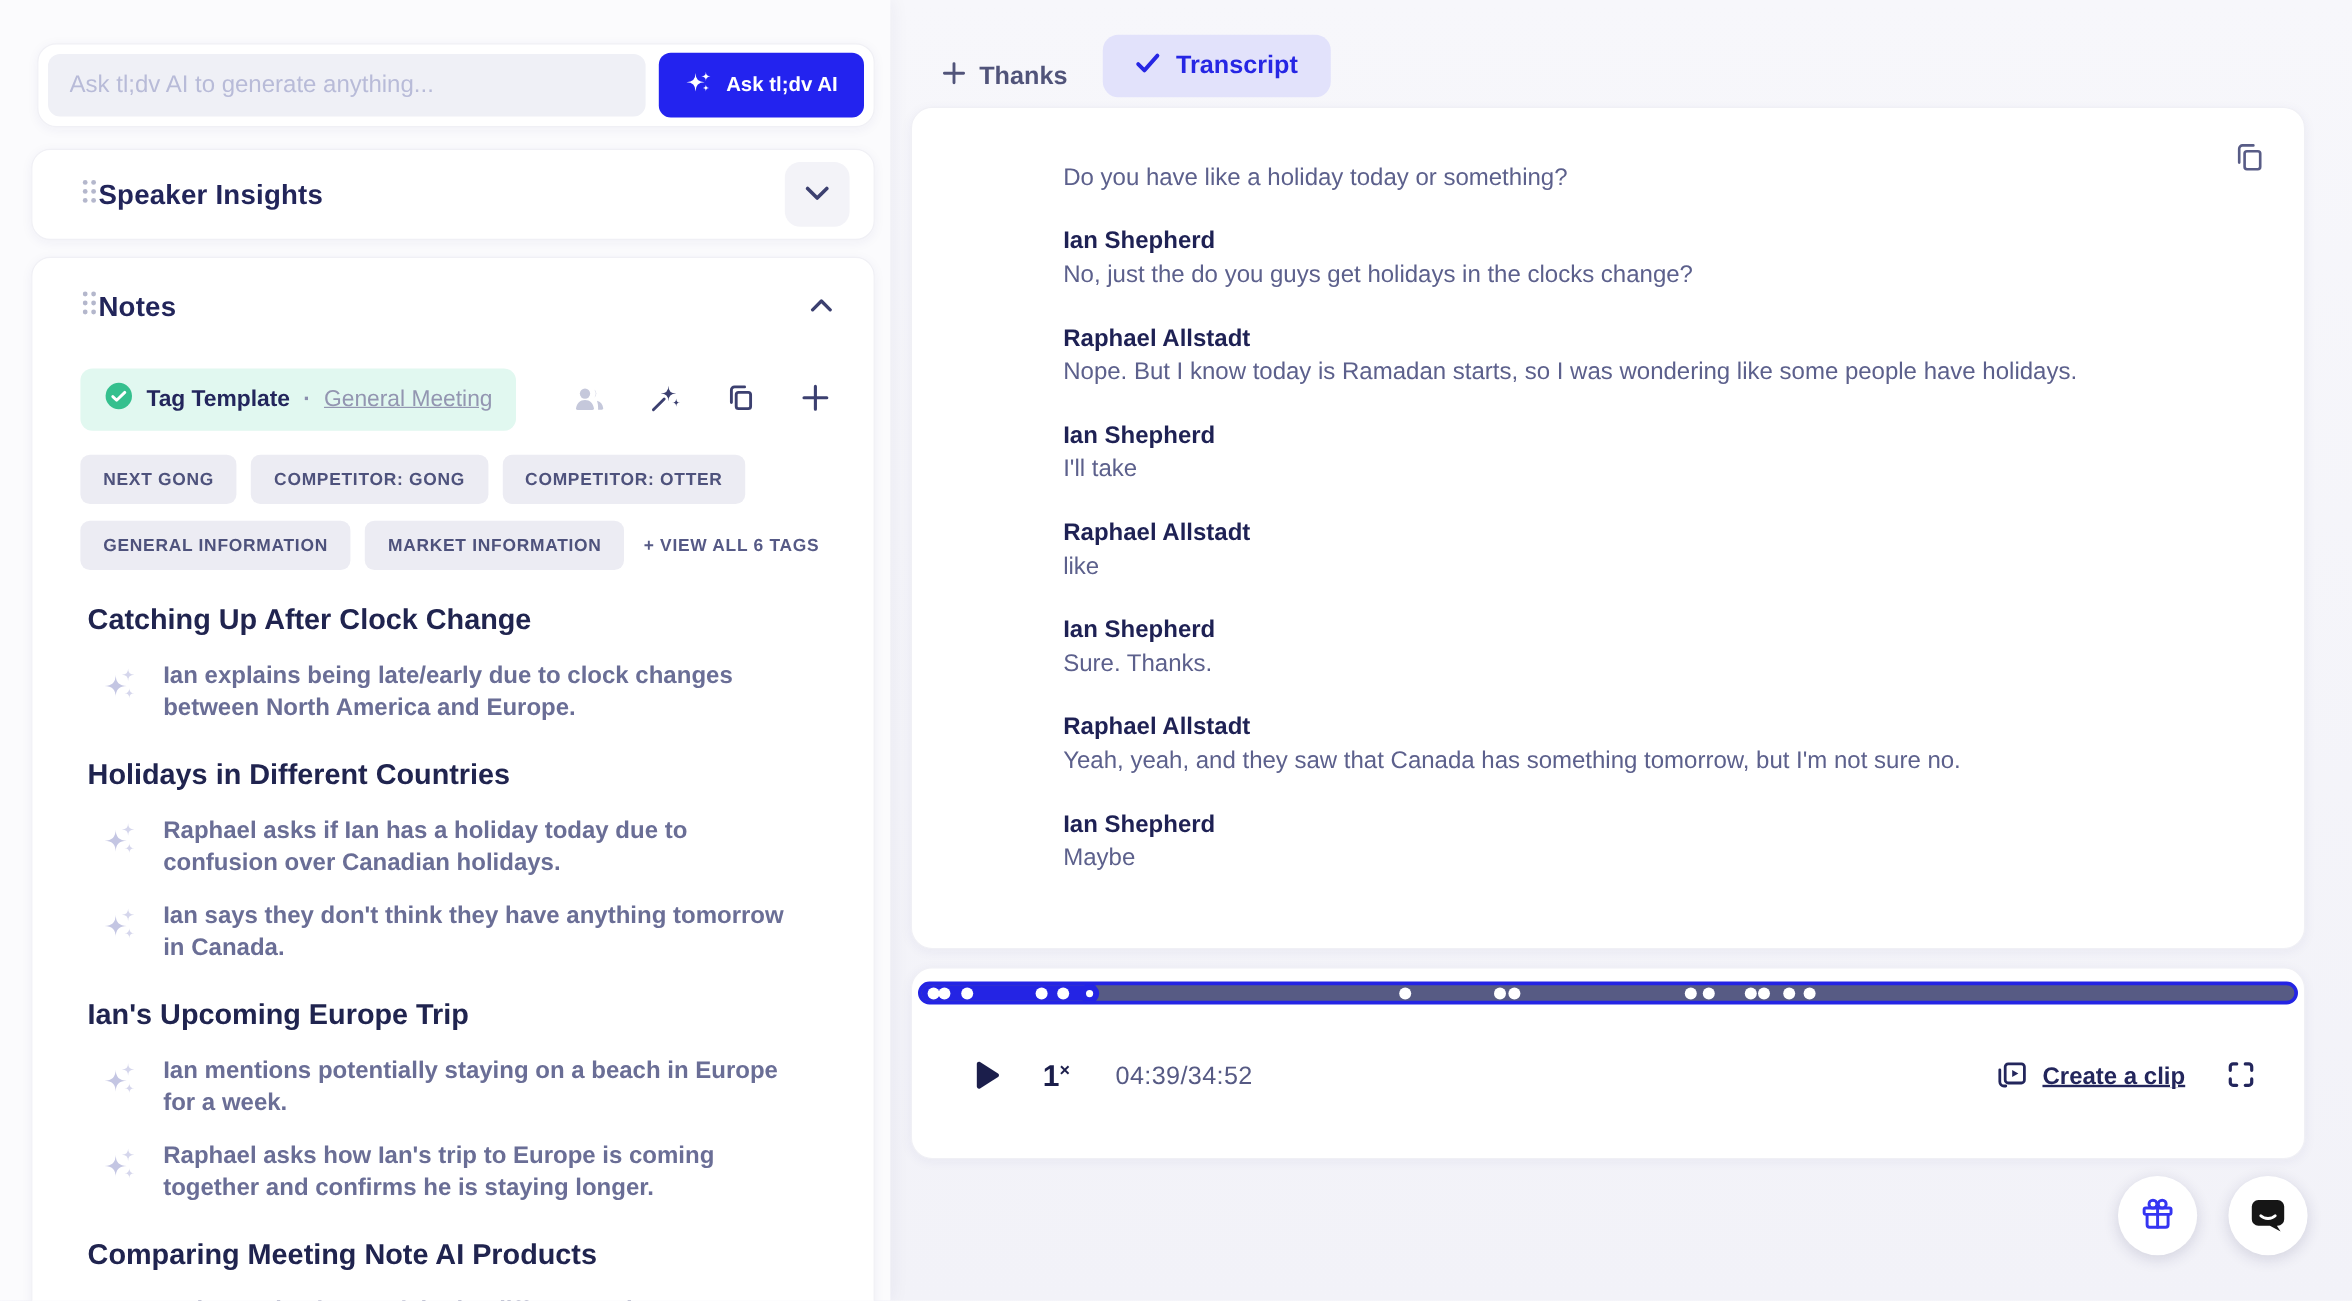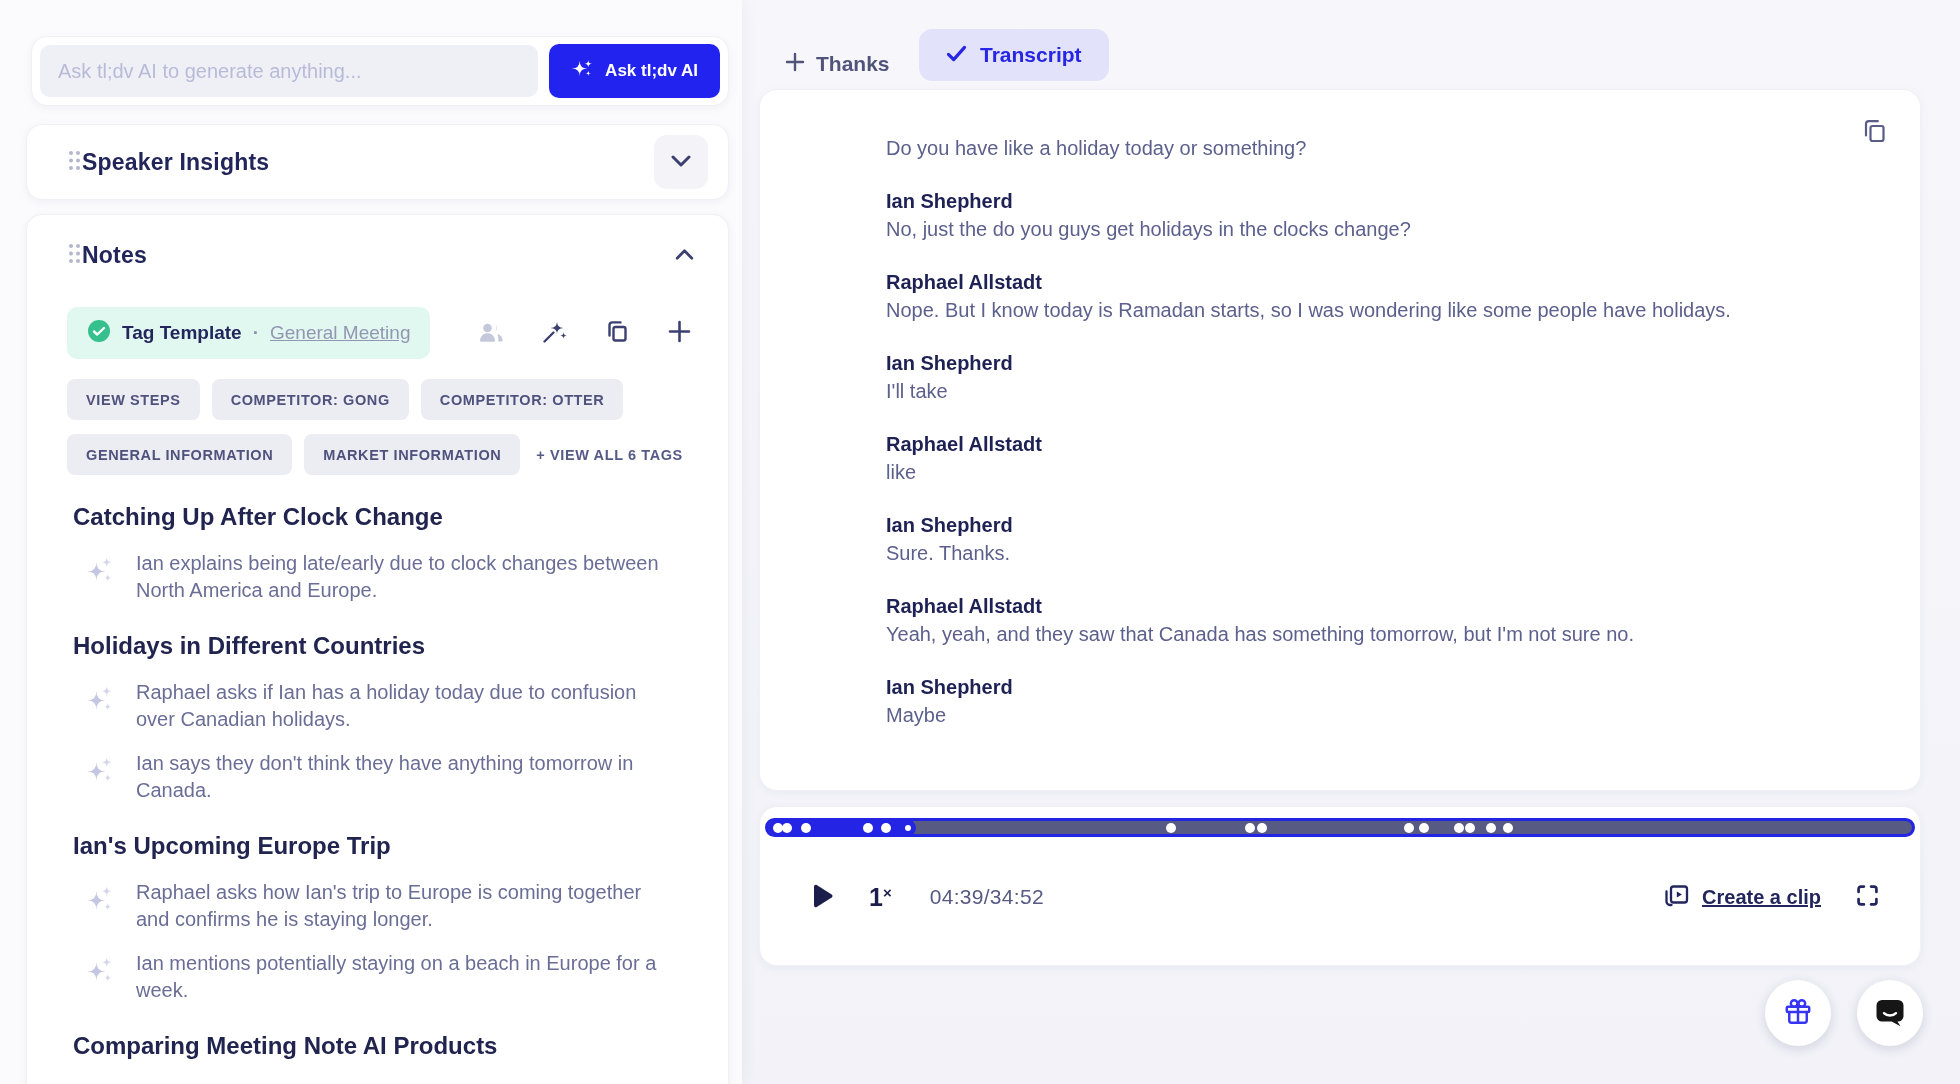--- a/index.html
+++ b/index.html
@@ -29,21 +29,21 @@
   .mint-label{font-weight:700;color:#23265c;}
   .mint-dot{color:#8b8fae;font-weight:700;}
   .mint-template{color:#9396b1;text-decoration:underline;cursor:pointer;}
   .tag-icons{margin-left:auto;display:flex;align-items:center;gap:36px;padding-right:12px;}
   .icon-btn{background:none;border:none;cursor:pointer;display:flex;align-items:center;justify-content:center;padding:0;}
   .tags-row{margin-top:20px;width:648px;display:flex;flex-wrap:wrap;gap:14px 12px;align-items:center;}
   .tag-pill{height:41px;padding:0 19px;background:#ececf3;border-radius:8px;font-size:14.5px;font-weight:700;letter-spacing:.6px;color:#4e527c;display:inline-flex;align-items:center;cursor:pointer;white-space:nowrap;}
   .view-all{font-size:14.5px;font-weight:700;letter-spacing:.6px;color:#565a86;background:none;border:none;cursor:pointer;padding:0 4px;font-family:"Liberation Sans",sans-serif;}
   .notes-body{margin-top:16px;}
   .note-heading{font-size:24px;font-weight:700;color:#20244f;margin:26px 0 4px 6px;line-height:32px;}
-  .note-bullet{display:flex;gap:22px;margin:17px 0 17px 18px;cursor:pointer;}
+  .note-bullet{display:flex;gap:22px;margin:17px 0 17px 18px;cursor:pointer;font-weight:bold;}
   .note-bullet svg{flex:0 0 auto;margin-top:5px;}
   .note-bullet-text{font-size:20px;color:#6a6e96;line-height:27px;max-width:525px;}
   
   .tab-video{position:absolute;left:785px;top:40px;height:48px;display:flex;align-items:center;gap:11px;font-size:21px;font-weight:600;color:#51547a;background:none;border:none;cursor:pointer;font-family:"Liberation Sans",sans-serif;}
   .tab-transcript{position:absolute;left:919px;top:29px;height:52px;padding:0 27px;display:flex;align-items:center;gap:13px;font-size:21px;font-weight:700;color:#2626e4;background:#e2e2fb;border:none;border-radius:13px;cursor:pointer;font-family:"Liberation Sans",sans-serif;}
   
   .transcript-card{left:759px;top:89px;width:1162px;height:702px;border-radius:18px;}
   .copy-top{position:absolute;top:26px;right:30px;}
   .t-content{position:absolute;left:126px;top:44px;right:70px;}
   .t-entry{margin-bottom:25px;cursor:pointer;}
@@ -160,21 +160,21 @@
           </button>
         <button class="icon-btn">
             <span><svg width="25" height="25" viewBox="0 0 25 25">
                 <path d="M12.5 3v19M3 12.5h19" stroke="#3c4070" stroke-width="2.6" stroke-linecap="round"></path>
               </svg></span>
           </button>
       </span>
     </div>
 
     <div class="tags-row">
-      <span class="tag-pill">VIEW STEPS</span>
+      <span class="tag-pill">NEXT GONG</span>
         <span class="tag-pill">COMPETITOR: GONG</span>
         <span class="tag-pill">COMPETITOR: OTTER</span>
         <span class="tag-pill">GENERAL INFORMATION</span>
         <span class="tag-pill">MARKET INFORMATION</span>
         <button class="view-all">+ VIEW ALL 6 TAGS</button>
     </div>
 
     <div class="notes-body">
         <div class="note-heading">Catching Up After Clock Change</div>
         <div class="note-bullet">
@@ -202,29 +202,29 @@
             </svg></span>
           <div class="note-bullet-text">Ian says they don't think they have anything tomorrow in Canada.</div>
         </div>
         <div class="note-heading">Ian's Upcoming Europe Trip</div>
         <div class="note-bullet">
           <span><svg width="29" height="29" viewBox="0 0 28 28">
               <path fill="#c4c6e3" d="M11 7Q11 16 20 16Q11 16 11 25Q11 16 2 16Q11 16 11 7Z"></path>
               <path fill="#d5d6ec" d="M21 2Q21 7 26 7Q21 7 21 12Q21 7 16 7Q21 7 21 2Z"></path>
               <path fill="#d5d6ec" d="M22 18Q22 22 26 22Q22 22 22 26Q22 22 18 22Q22 22 22 18Z"></path>
             </svg></span>
+          <div class="note-bullet-text">Ian mentions potentially staying on a beach in Europe for a week.</div>
+        </div>
+        <div class="note-bullet">
+          <span><svg width="29" height="29" viewBox="0 0 28 28">
+              <path fill="#c4c6e3" d="M11 7Q11 16 20 16Q11 16 11 25Q11 16 2 16Q11 16 11 7Z"></path>
+              <path fill="#d5d6ec" d="M21 2Q21 7 26 7Q21 7 21 12Q21 7 16 7Q21 7 21 2Z"></path>
+              <path fill="#d5d6ec" d="M22 18Q22 22 26 22Q22 22 22 26Q22 22 18 22Q22 22 22 18Z"></path>
+            </svg></span>
           <div class="note-bullet-text">Raphael asks how Ian's trip to Europe is coming together and confirms he is staying longer.</div>
-        </div>
-        <div class="note-bullet">
-          <span><svg width="29" height="29" viewBox="0 0 28 28">
-              <path fill="#c4c6e3" d="M11 7Q11 16 20 16Q11 16 11 25Q11 16 2 16Q11 16 11 7Z"></path>
-              <path fill="#d5d6ec" d="M21 2Q21 7 26 7Q21 7 21 12Q21 7 16 7Q21 7 21 2Z"></path>
-              <path fill="#d5d6ec" d="M22 18Q22 22 26 22Q22 22 22 26Q22 22 18 22Q22 22 22 18Z"></path>
-            </svg></span>
-          <div class="note-bullet-text">Ian mentions potentially staying on a beach in Europe for a week.</div>
         </div>
         <div class="note-heading">Comparing Meeting Note AI Products</div>
         <div class="note-bullet">
           <span></span>
           <div class="note-bullet-text">Ian asks Raphael to explain the differences between Anthropic and Copilot.</div>
         </div>
       </div>
   </div>
 </div>
 

